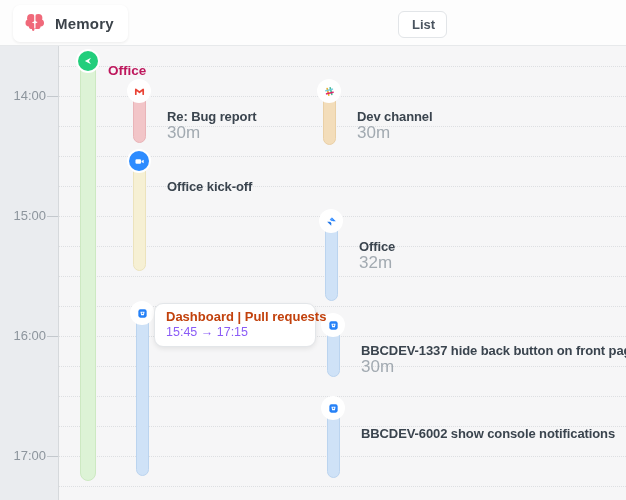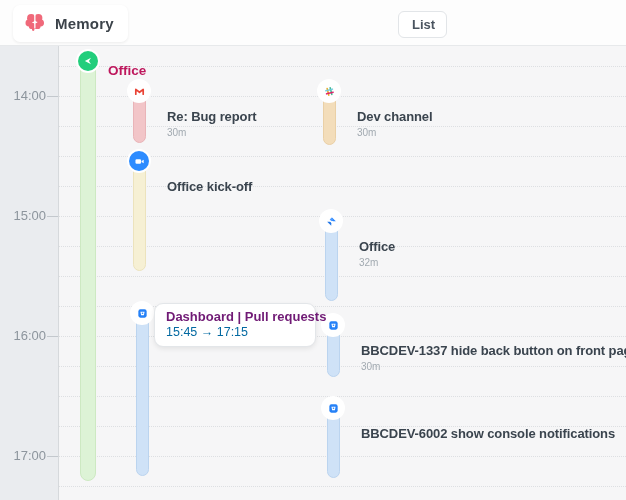--- a/index.html
+++ b/index.html
@@ -24,26 +24,26 @@
   .grid { position:relative; flex:1; height:454px; background:#f6f6f7; border-left:1px solid #d6d9dc; overflow:hidden; }
   .gridline { position:absolute; left:0; right:0; height:0; border-top:1px dotted #dddfe2; }
 
   
   .event { position:absolute; }
   .bar { position:absolute; border-radius:9px; border:1px solid transparent; }
   .ev-icon { position:absolute; left:0; top:0; width:20px; height:20px; border-radius:50%; display:flex; align-items:center; justify-content:center; background:#fff; box-shadow:0 0 0 2px #fff, 0 1px 2px rgba(0,0,0,.15); z-index:2; }
   .ev-icon svg { display:block; }
   .ev-text { position:absolute; left:38px; top:1px; white-space:nowrap; z-index:2;margin-top:27px; }
   .ev-title { font-size:13px; font-weight:bold; color:#3a444e; line-height:16px; letter-spacing:-.1px; }
-  .ev-dur { font-size:10px; color:#a2aab1; line-height:16px; }
+  .ev-dur { font-size:17px; color:#a2aab1; line-height:16px; }
   .loc-label { position:absolute; left:30px; top:12px; font-size:13.5px; font-weight:bold; color:#be185d; white-space:nowrap; z-index:2; }
 
   .tooltip-card { position:absolute; left:22px; top:0; width:162px; background:#ffffff; border:1px solid #e3e6e9; border-radius:9px; padding:5px 11px 6px 11px; box-shadow:0 2px 5px rgba(0,0,0,.08); z-index:3; white-space:nowrap; }
-  .tooltip-title { font-size:13px; font-weight:bold; color:#701a75; line-height:16px; }
-  .tooltip-time { font-size:12.5px; color:#0369a1; line-height:15px; }
+  .tooltip-title { font-size:13px; font-weight:bold; color:#c2410c; line-height:16px; }
+  .tooltip-time { font-size:12.5px; color:#8b5cf6; line-height:15px; }
 
   
   .bar-green { background:#ddf3d6; border-color:#cde9c2; }
   .bar-pink  { background:#f2c5c8; border-color:#e9b4b8; }
   .bar-peach { background:#f3ddba; border-color:#ead0a6; }
   .bar-cream { background:#f6f0d4; border-color:#ece3bd; }
   .bar-blue  { background:#cfe2f7; border-color:#bbd4ef; }
 </style>
 </head>
 <body>

